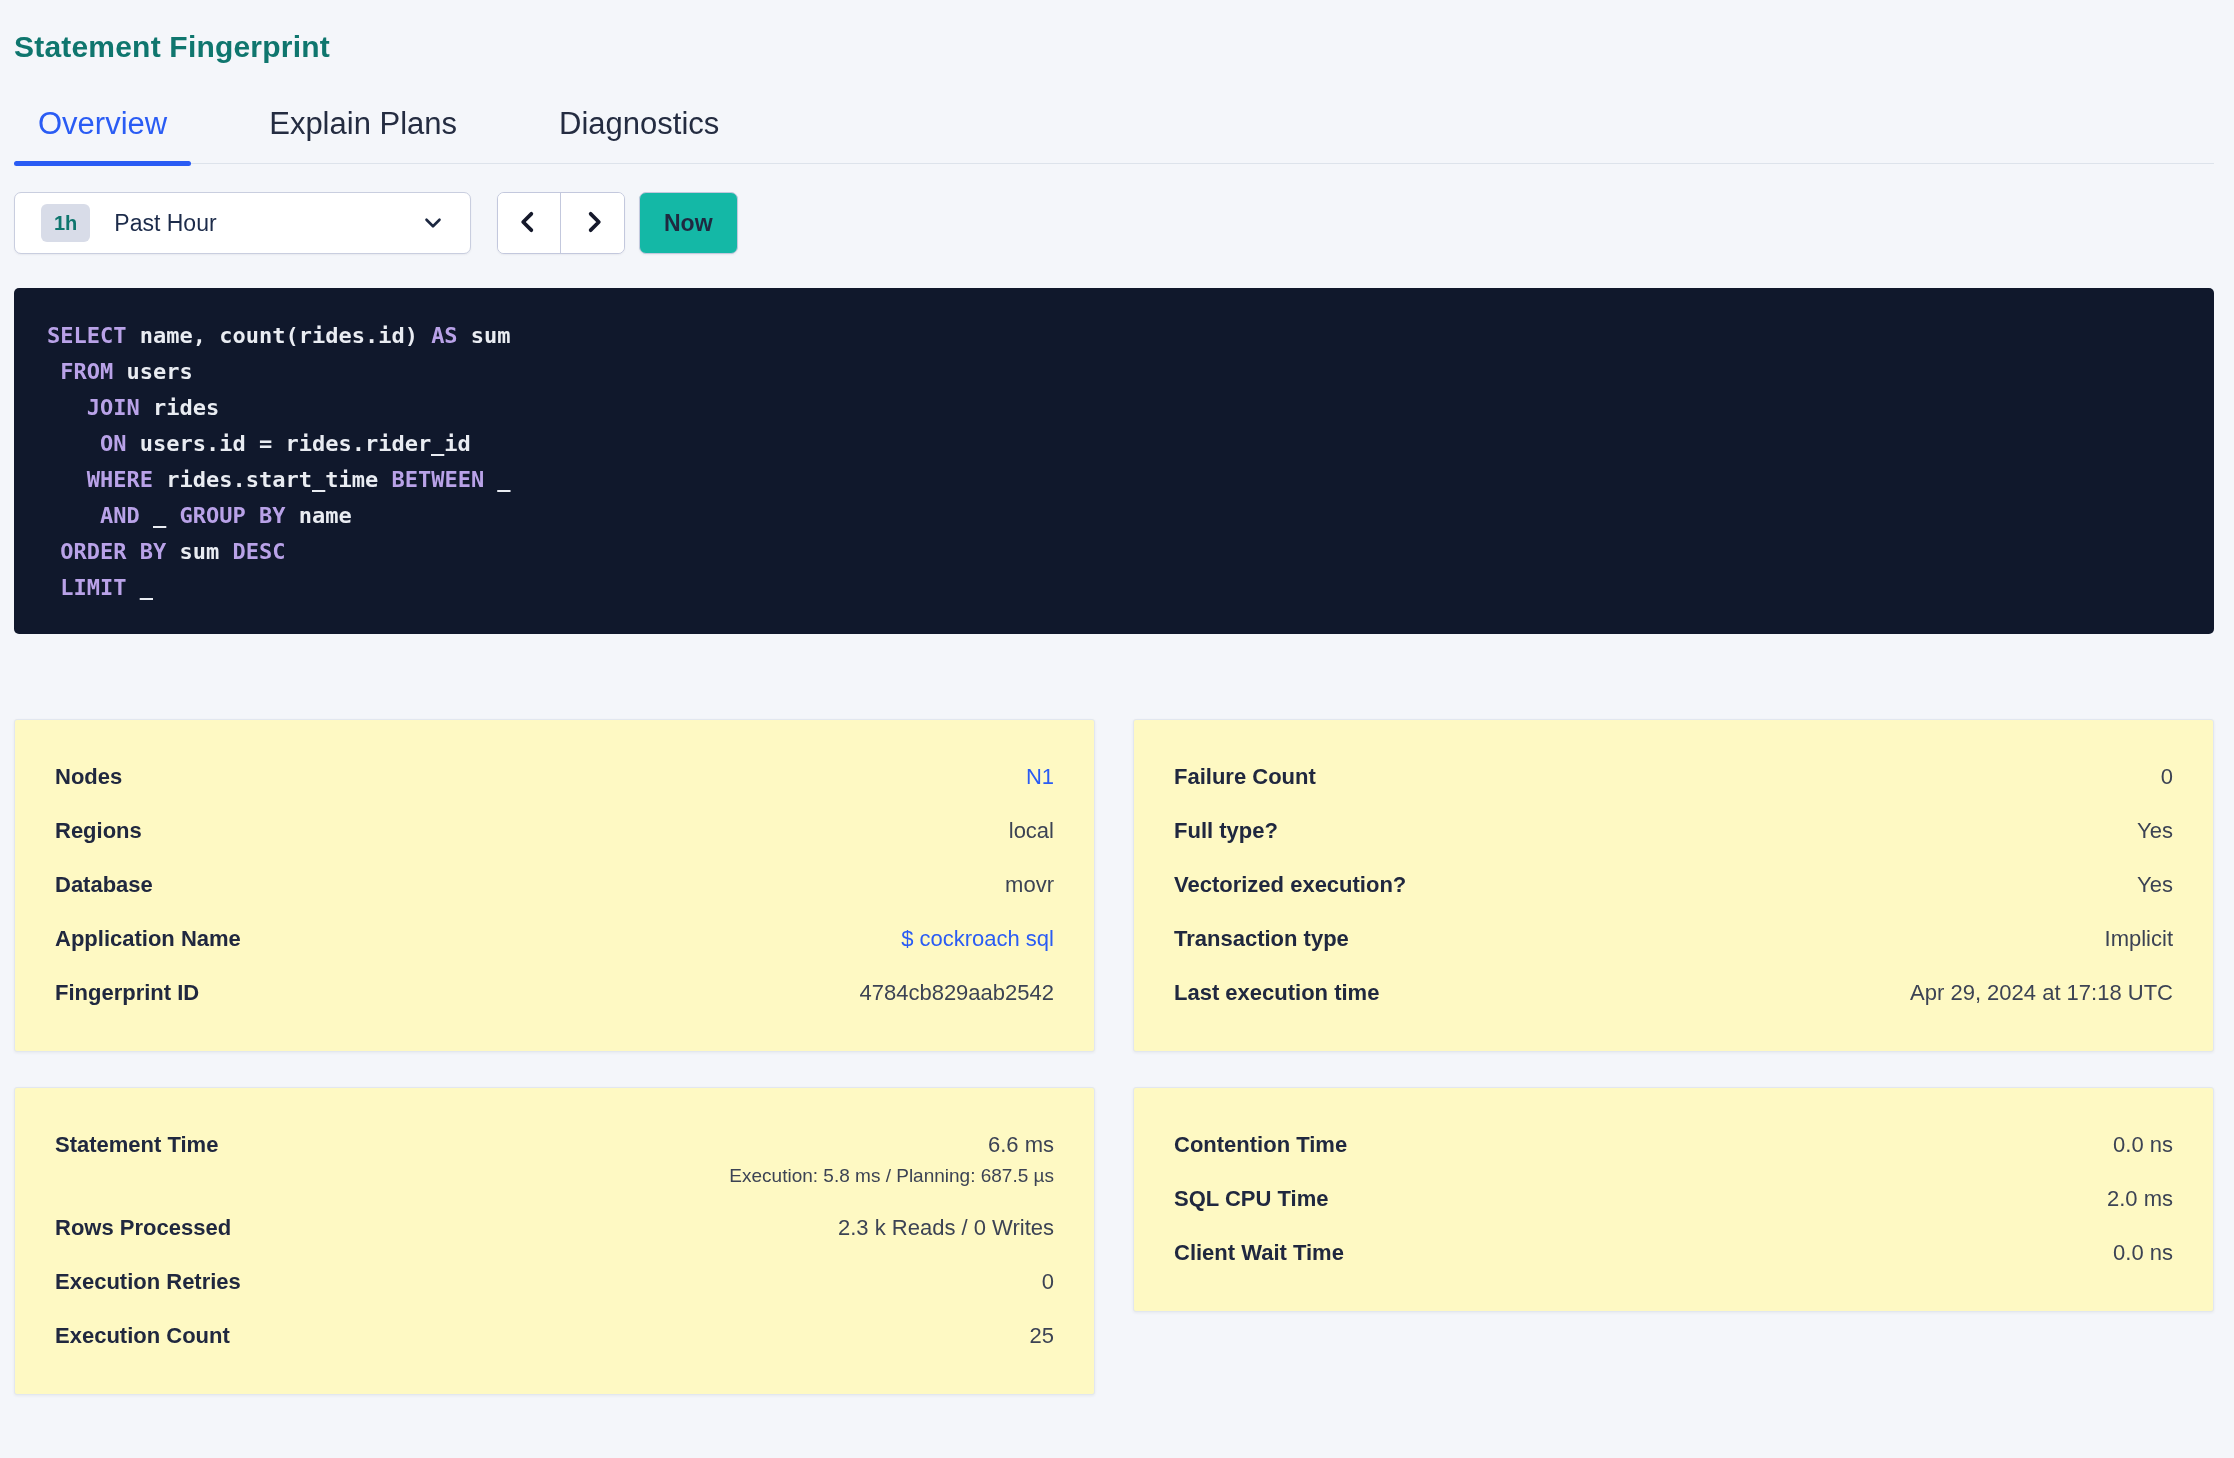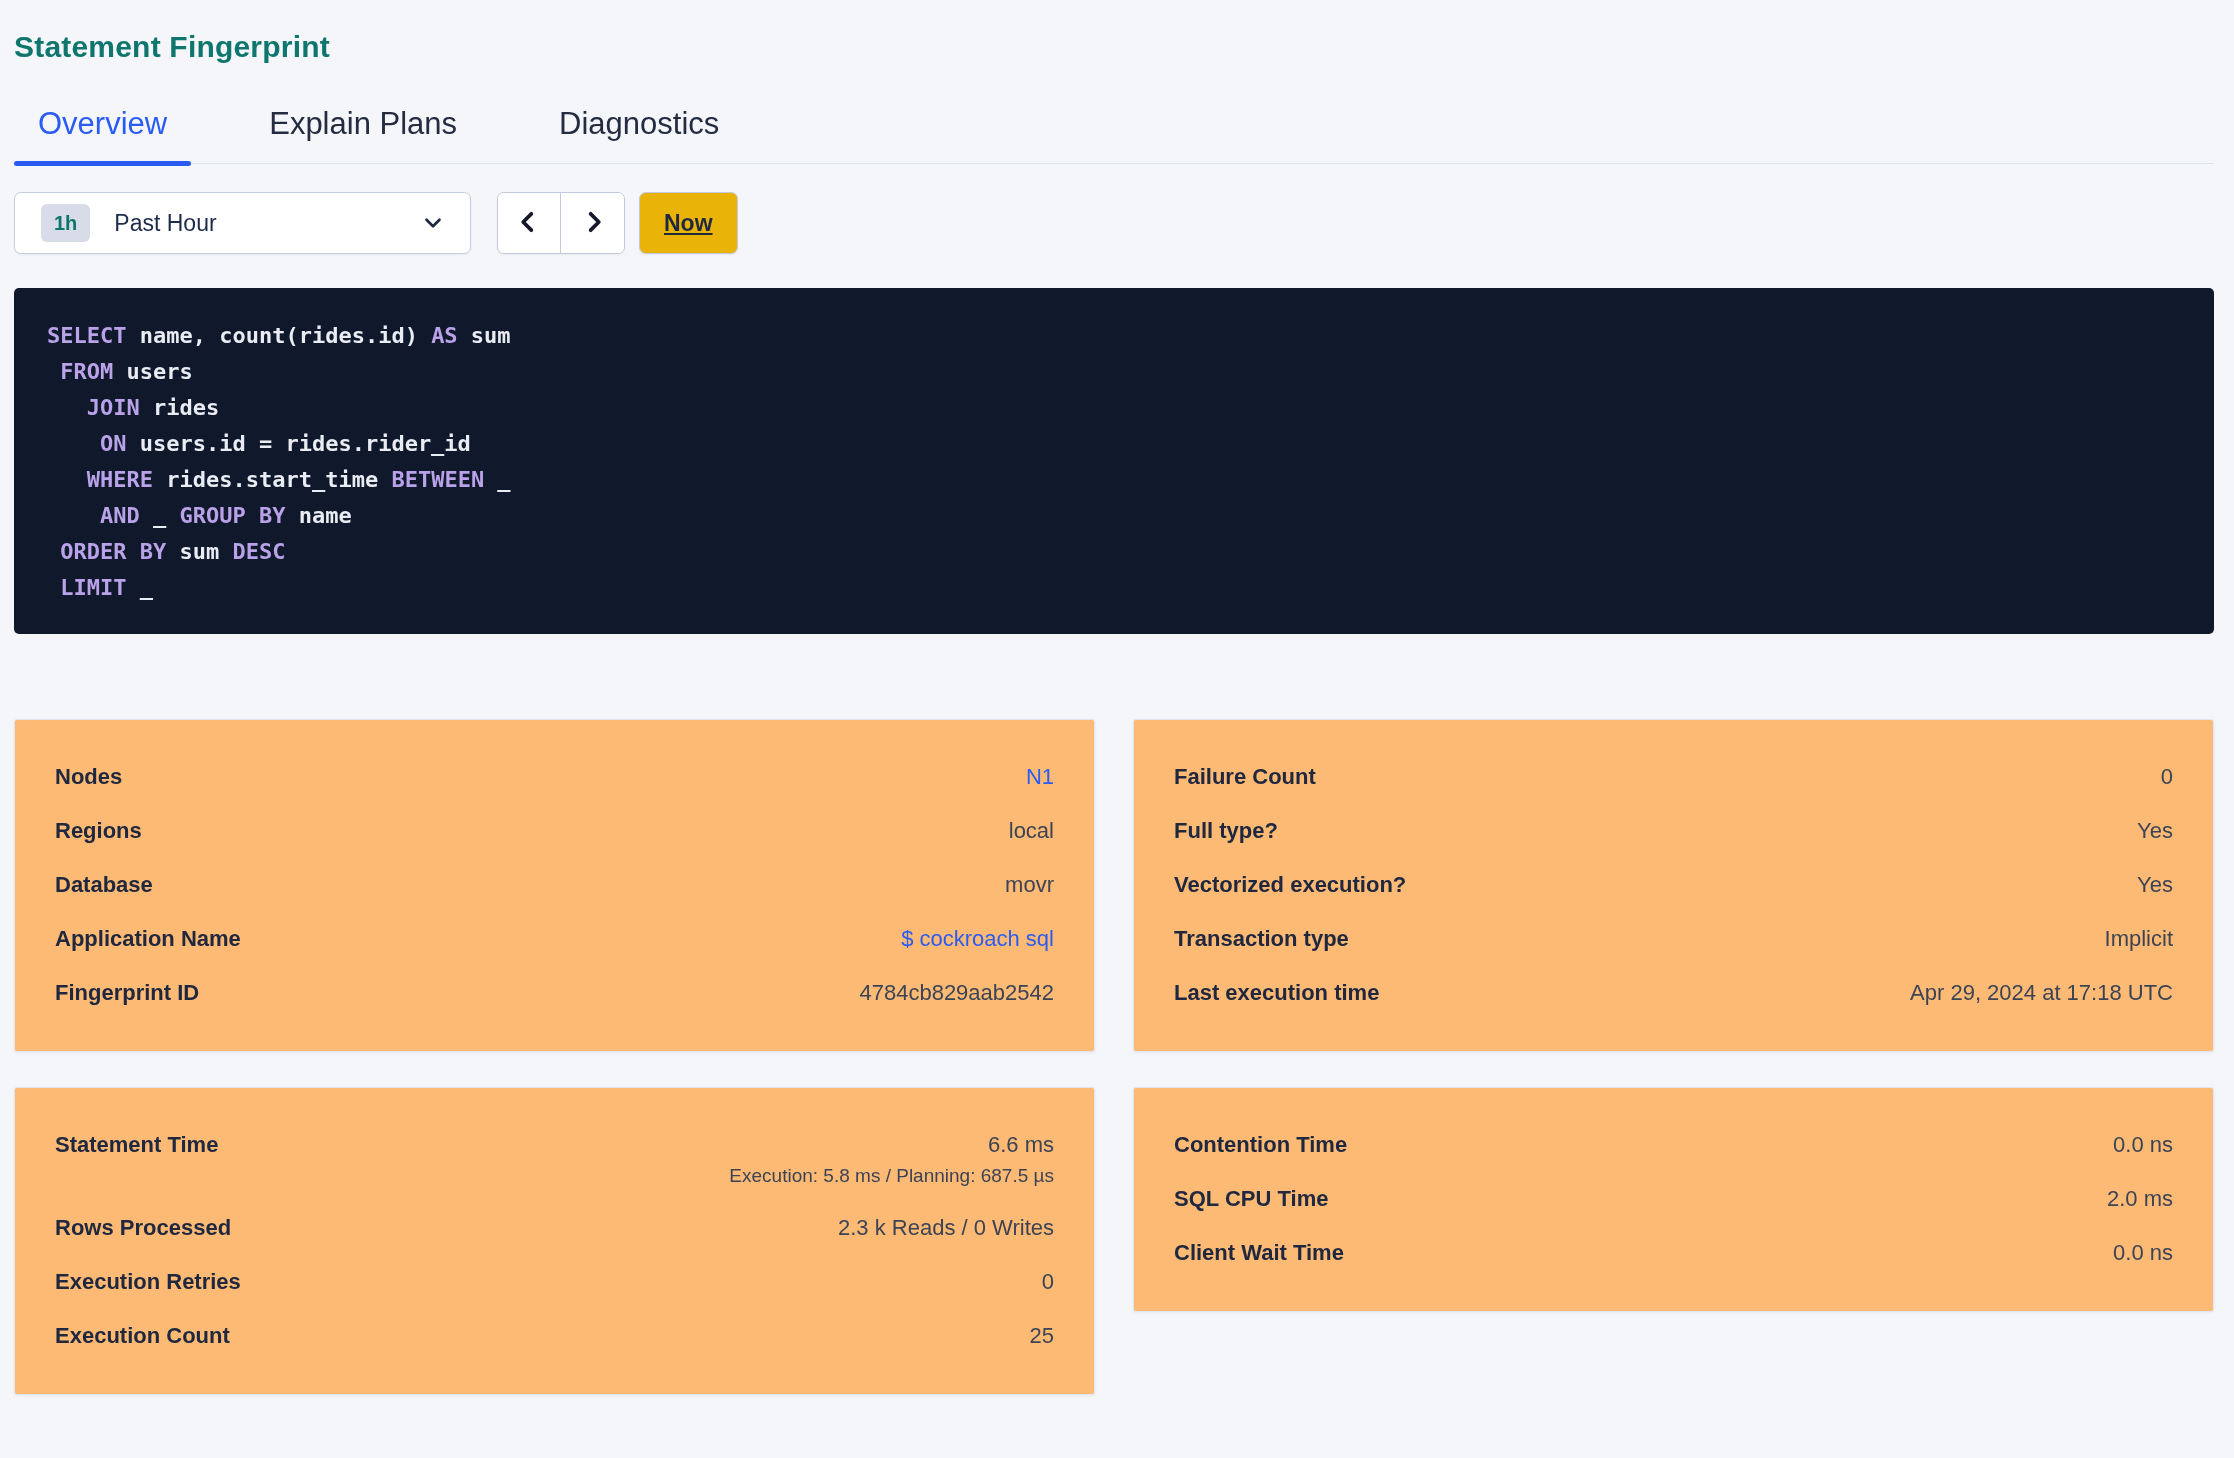--- a/index.html
+++ b/index.html
@@ -84,30 +84,29 @@
     width: 63px; height: 100%;
     display: flex; align-items: center; justify-content: center;
     background: #fff; border: none; cursor: pointer;
   }
   .arrow-btn:first-child { border-right: 1px solid #c3c8dd; }
 
   .now-btn {
     margin-left: 14px;
     height: 62px;
     padding: 0 24px;
-    background: #eab308;
+    background: #14b8a6;
     border: 1px solid #c3c8dd;
     border-radius: 7px;
     font-family: "Liberation Sans", sans-serif;
     font-size: 23px;
     font-weight: 700;
     color: #1f2940;
     cursor: pointer;
     box-shadow: 0 1px 2px rgba(30,40,70,0.06);
-    text-decoration: underline;
   }
 
   
   .stats-line { margin-top: 42px; font-size: 21px; color: #27334d; }
   .stats-line b { font-weight: 700; }
 
   
   .sql-box {
     margin-top: 34px;
     background: #10182c;
@@ -126,21 +125,21 @@
   
   .cards-grid {
     margin-top: 85px;
     display: grid;
     grid-template-columns: 1fr 1fr;
     column-gap: 38px;
     row-gap: 35px;
     align-items: start;
   }
   .card {
-    background: #fdba74;
+    background: #fef9c3;
     border: 1px solid #e2e7ef;
     border-radius: 3px;
     box-shadow: 0 1px 3px rgba(22,33,58,0.06);
     padding: 44px 40px 45px;
   }
   .summary-row {
     display: flex;
     justify-content: space-between;
     align-items: baseline;
     margin-bottom: 28px;

